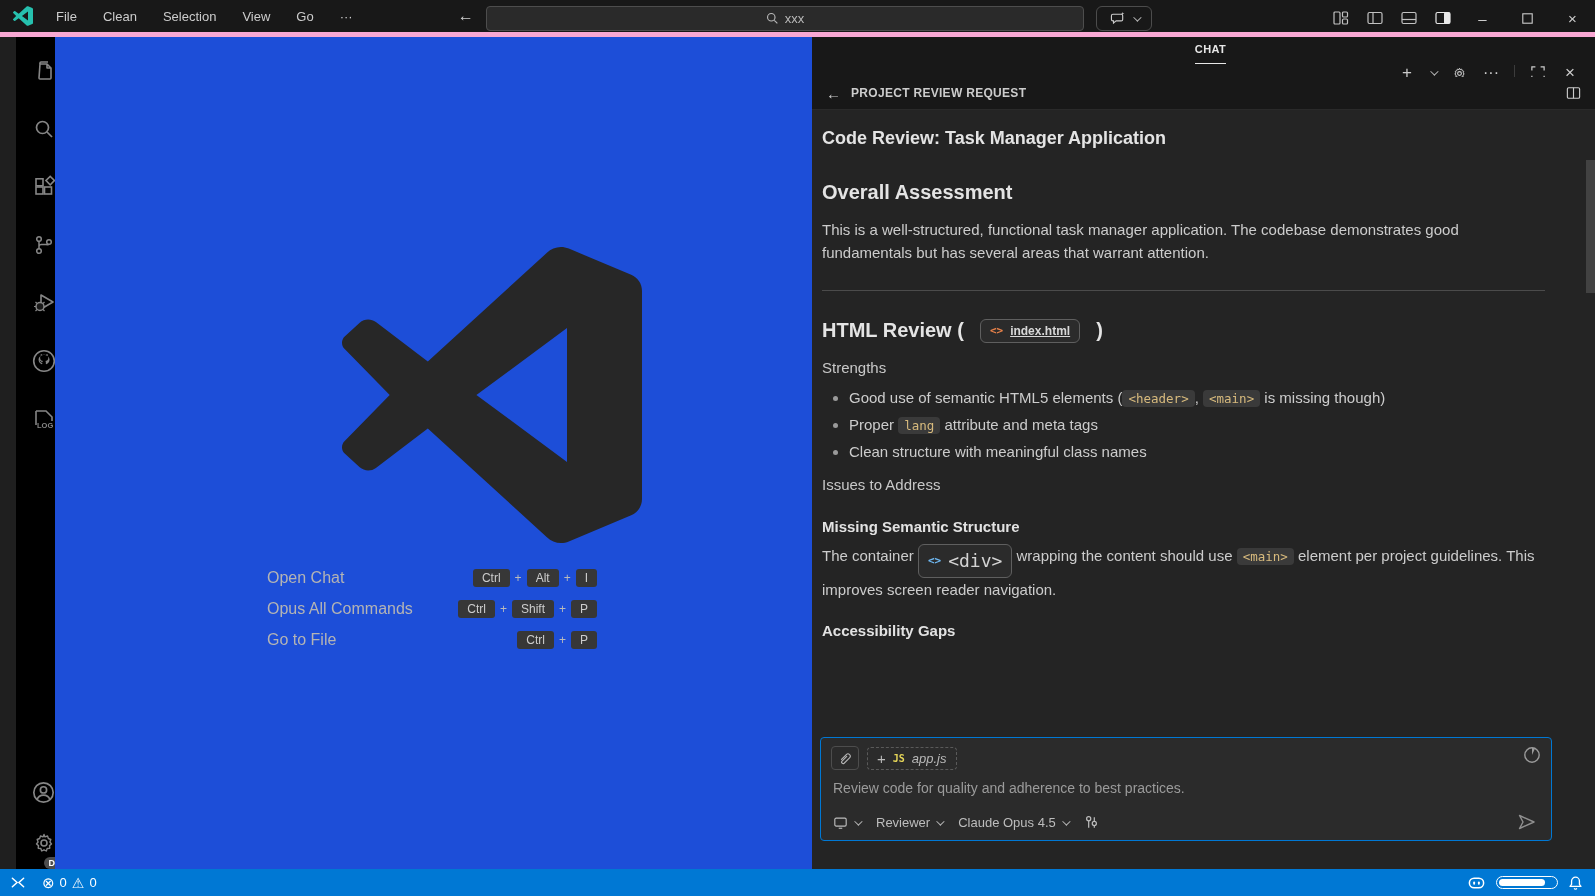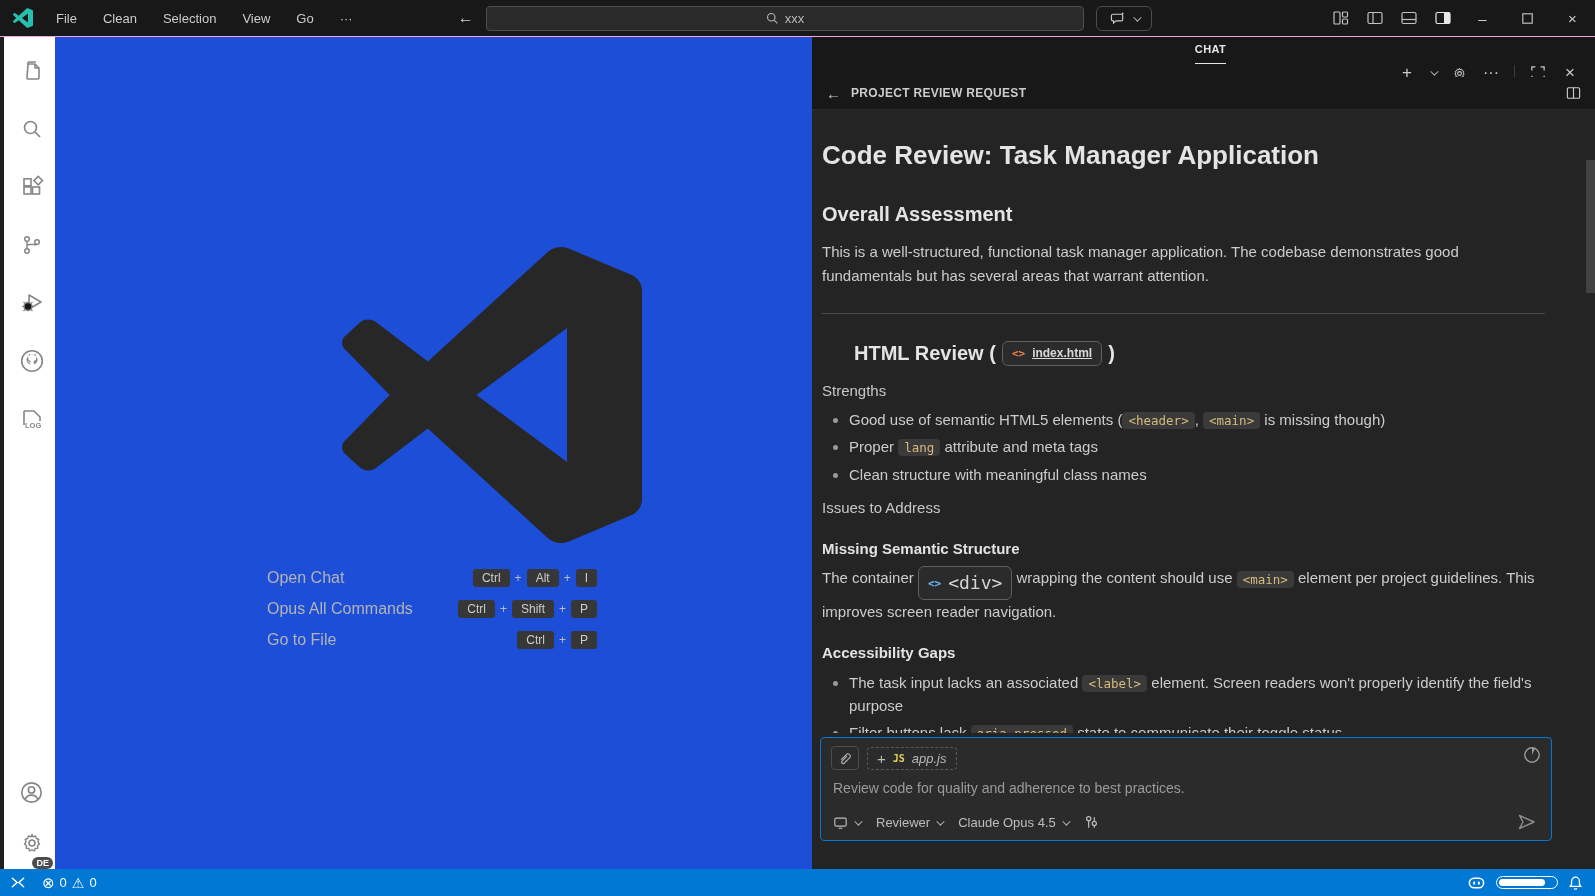--- a/index.html
+++ b/index.html
@@ -1,40 +1,40 @@
 <!DOCTYPE html>
 <html><head>
 <meta charset="utf-8">
 <style>
   * { margin:0; padding:0; box-sizing:border-box; }
   html,body { width:1595px; height:896px; overflow:hidden; background:#1f1f1f;
     font-family:"Liberation Sans", sans-serif; }
 
   
   .titlebar { position:absolute; left:0; top:0; width:1595px; height:37px;
-    background:#181818; border-bottom:1px solid #f9a8d4; display:flex; align-items:center; }
+    background:#181818; border-bottom:5px solid #f9a8d4; display:flex; align-items:center; }
   .tb-logo { width:20px; height:20px; margin:0 14px 0 13px; }
   .menus { display:flex; gap:8px; color:#cccccc; font-size:13px; }
   .menu-item { padding:3px 9px; border-radius:5px; cursor:default; }
   .nav-arrows { display:flex; gap:14px; margin-left:96px; font-size:16px; color:#cfcfcf; }
   .nav-arrows .fwd { color:#7a7a7a; }
   .searchbox { position:absolute; left:486px; top:6px; width:598px; height:25px;
     background:#2a2a2a; border:1px solid #4d4d4d; border-radius:4px;
     display:flex; align-items:center; justify-content:center; gap:6px; color:#b9b9b9; font-size:13px; }
   .copilot-btn { position:absolute; left:1096px; top:6px; width:56px; height:25px;
     border:1px solid #4c4c4c; border-radius:6px; display:flex; align-items:center;
     justify-content:center; gap:7px; color:#cccccc; }
   .tb-right { position:absolute; right:0; top:0; height:36px; display:flex; align-items:center; }
   .layout-ic { width:30px; height:26px; display:flex; align-items:center; justify-content:center; margin:0 2px; }
   .winctl { width:45px; height:36px; display:flex; align-items:center; justify-content:center; color:#cccccc; font-size:15px; }
   .chev { display:inline-block; width:6px; height:6px; border-right:1.4px solid #b6b6b6;
     border-bottom:1.4px solid #b6b6b6; transform:rotate(45deg) translateY(-2px); }
 
   
-  .activitybar { position:absolute; left:4px; top:37px; width:55px; height:832px; background:#ffffff;
+  .activitybar { position:absolute; left:16px; top:37px; width:55px; height:832px; background:#000000;
     border-right:1px solid #2a2a2a; }
   .act-ic { position:absolute; left:0; width:55px; height:48px; display:flex;
     align-items:center; justify-content:center; color:#868686; }
   .badge-de { position:absolute; right:6px; bottom:-2px; background:#4d4d4d; color:#ffffff;
     font-size:9px; font-weight:bold; border-radius:7px; padding:1px 4px; }
 
   
   .editor { position:absolute; left:55px; top:37px; width:757px; height:832px; background:#1d4ed8; }
   .watermark { position:absolute; left:287px; top:208px; width:300px; height:300px; }
   .shortcuts { position:absolute; left:212px; top:530px; width:330px; display:flex;
@@ -55,39 +55,39 @@
   .hic { display:flex; align-items:center; justify-content:center; width:18px; height:18px; }
   .vdiv { width:1px; height:16px; background:#3c3c3c; }
   .panel-head2 { position:absolute; left:0; top:40px; width:100%; height:33px; background:#181818;
     display:flex; align-items:center; border-bottom:1px solid #2a2a2a; }
   .back-arrow { margin:0 10px 0 14px; color:#cccccc; font-size:15px; }
   .thread-title { color:#cccccc; font-size:12px; font-weight:bold; letter-spacing:.3px; }
   .head2-right { margin-left:auto; padding-right:14px; color:#cccccc; }
 
   .chat-content { position:absolute; left:0; top:73px; width:100%; bottom:136px;
     padding:13px 50px 0 10px; overflow:hidden; color:#cccccc; font-size:15px; line-height:1.55; }
-  .chat-content h1 { color:#e4e4e4; font-size:26px; font-weight:600; margin:12px 0 0; }
+  .chat-content h1 { color:#e4e4e4; font-size:18px; font-weight:600; margin:2px 0 0; }
   .chat-content h2 { color:#e4e4e4; font-size:20px; font-weight:700; margin:24px 0 10px; }
   .chat-content h4 { color:#e2e2e2; font-size:15px; font-weight:700; margin:18px 0 2px; }
   .chat-content p { margin:6px 0; }
   .muted-label { margin:16px 0 4px; color:#c8c8c8; }
   .rule { border:none; border-top:1px solid #4b4b4b; margin:26px 0 2px; }
   ul.chat-list { margin:6px 0 10px; padding-left:27px; }
   ul.chat-list li { margin:4px 0; }
   ul.chat-list li::marker { color:#9a9a9a; }
   .icode { font-family:"DejaVu Sans Mono", monospace; font-size:12.5px; background:#3a3a3a;
     color:#d7ba7d; border-radius:4px; padding:1px 6px; }
   .res-chip { display:inline-flex; align-items:center; gap:7px; border:1px solid #5f5f5f;
     border-radius:6px; padding:2px 9px; background:#2b2b2b; vertical-align:-3px; }
   .chip-sym { font-family:"DejaVu Sans Mono", monospace; font-size:11px; font-weight:bold; }
   .chip-sym.orange { color:#e8824a; }
   .chip-sym.blue { color:#6fb8f2; }
   .chip-file { color:#d8d8d8; font-size:12px; text-decoration:underline; }
   .chip-code { color:#d4d4d4; font-family:"DejaVu Sans Mono", monospace; font-size:18px; }
-  .h2-inline { display:inline-flex; align-items:center; gap:6px;margin-left:32px; }
+  .h2-inline { display:inline-flex; align-items:center; gap:16px; }
 
   .scroll-thumb { position:absolute; right:0; top:123px; width:9px; height:133px; background:#424242; }
 
   
   .chat-input { position:absolute; left:8px; bottom:28px; width:732px; height:104px;
     background:#2b2b2b; border:1px solid #0078d4; border-radius:4px; }
   .ci-row1 { display:flex; align-items:center; gap:8px; padding:8px 10px 0; }
   .attach-btn { width:28px; height:24px; border:1px solid #4d4d4d; border-radius:4px;
     display:flex; align-items:center; justify-content:center; color:#b5b5b5; }
   .attach-chip { display:flex; align-items:center; gap:7px; border:1px dashed #5a5a5a;
@@ -336,24 +336,20 @@
         <li>Proper <code class="icode">lang</code> attribute and meta tags</li>
         <li>Clean structure with meaningful class names</li>
       </ul>
     <p class="muted-label">Issues to Address</p>
     <h4>Missing Semantic Structure</h4>
     <p>The container <span class="res-chip">
           <span class="chip-sym blue">&lt;&gt;</span>
           <span class="chip-code">&lt;div&gt;</span>
         </span> wrapping the content should use <code class="icode">&lt;main&gt;</code> element per project guidelines. This improves screen reader navigation.</p>
     <h4>Accessibility Gaps</h4>
-    <ul class="chat-list">
-        <li>The task input lacks an associated <code class="icode">&lt;label&gt;</code> element. Screen readers won't properly identify the field's purpose</li>
-        <li>Filter buttons lack <code class="icode">aria-pressed</code> state to communicate their toggle status</li>
-      </ul>
   </div>
 
   <div class="scroll-thumb"></div>
 
   <div class="chat-input">
     <div class="ci-row1">
       <span class="attach-btn">
         <svg width="14" height="15" viewBox="0 0 16 16">
           <path d="M4 9 L9.5 3.5 a2.6 2.6 0 0 1 3.7 3.7 L7 13.4 a1.7 1.7 0 0 1 -2.4 -2.4 L10 5.5" fill="none" stroke="#b5b5b5" stroke-width="1.3" stroke-linecap="round"></path>
         </svg>

